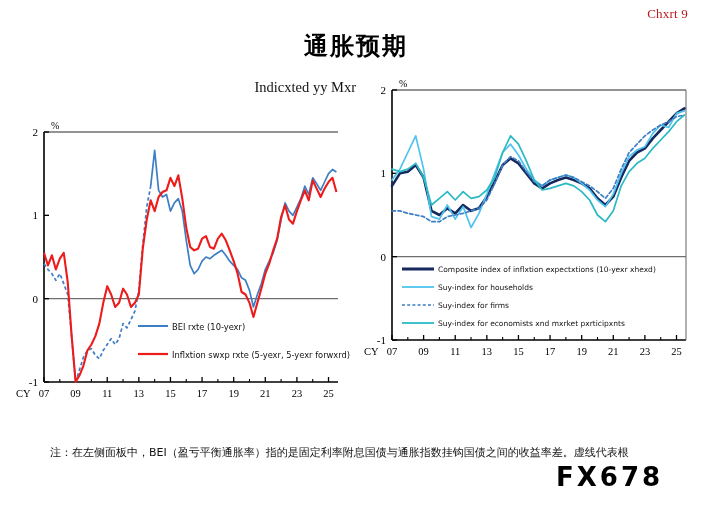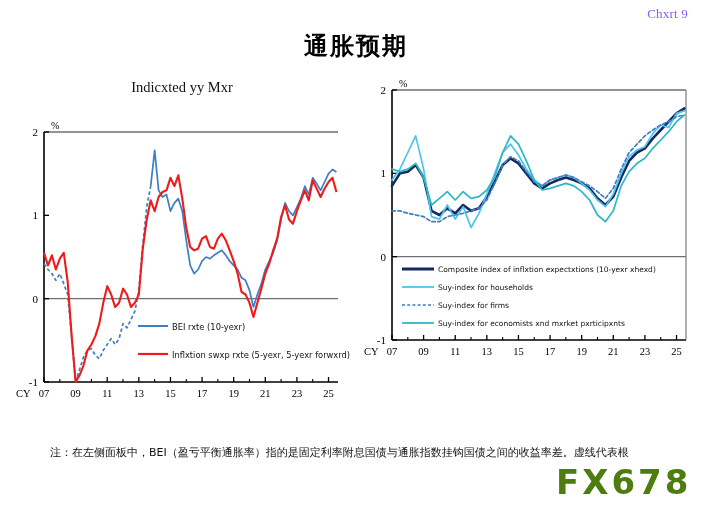--- a/index.html
+++ b/index.html
@@ -4,52 +4,52 @@
 <style>
   html,body{margin:0;padding:0;}
   body{
     width:712px;height:516px;background:#ffffff;
     font-family:"Liberation Serif", serif;
     position:relative;overflow:hidden;
   }
   .chart-no{
     position:absolute;top:6px;right:24px;
     font-family:"Liberation Serif", serif;
-    font-size:13px;color:#8b5cf6;letter-spacing:.2px;
+    font-size:13px;color:#b91c1c;letter-spacing:.2px;
   }
   .main-title{
     position:absolute;top:30px;left:0;width:712px;text-align:center;
     font-family:"DejaVu Sans", sans-serif;
     font-size:24px;font-weight:bold;color:#000;letter-spacing:2px;
   }
   .panel{position:absolute;top:78px;}
   .panel-left{left:8px;width:348px;}
   .panel-right{left:356px;width:348px;}
   .panel-title{
-    text-align:center;font-family:"Liberation Serif", serif;
+    text-align:right;font-family:"Liberation Serif", serif;
     font-size:14.5px;color:#111;line-height:1.35;
     min-height:42px;
   }
   .plot-wrap{position:relative;width:348px;height:300px;}
   svg{display:block;}
   .axis-num{font-family:"Liberation Serif", serif;font-size:11px;fill:#000;}
   .axis-cy{font-family:"Liberation Serif", serif;font-size:10.5px;fill:#000;}
   .pct{font-family:"Liberation Serif", serif;font-size:10px;fill:#000;}
   .legend-txt{font-family:"DejaVu Sans", sans-serif;font-size:8.3px;fill:#111;}
   .legend-txt-s{font-family:"DejaVu Sans", sans-serif;font-size:7.5px;fill:#111;}
   .footnote{
     position:absolute;left:30px;top:444px;width:660px;
     font-family:"DejaVu Sans", sans-serif;
     font-size:11px;line-height:1.55;color:#111;margin-left:20px;
   }
   .footnote div{white-space:nowrap;}
   .watermark{
     position:absolute;left:556px;top:462px;
     font-family:"DejaVu Sans", sans-serif;
-    font-size:34px;font-weight:bold;color:#4d7c0f;
+    font-size:26px;font-weight:bold;color:#000000;
     letter-spacing:3px;pointer-events:none;
   }
 </style>
 </head>
 <body>
 
 <div class="chart-no">Chxrt 9</div>
 <div class="main-title">通胀预期</div>
 
 <div class="panel panel-left">

